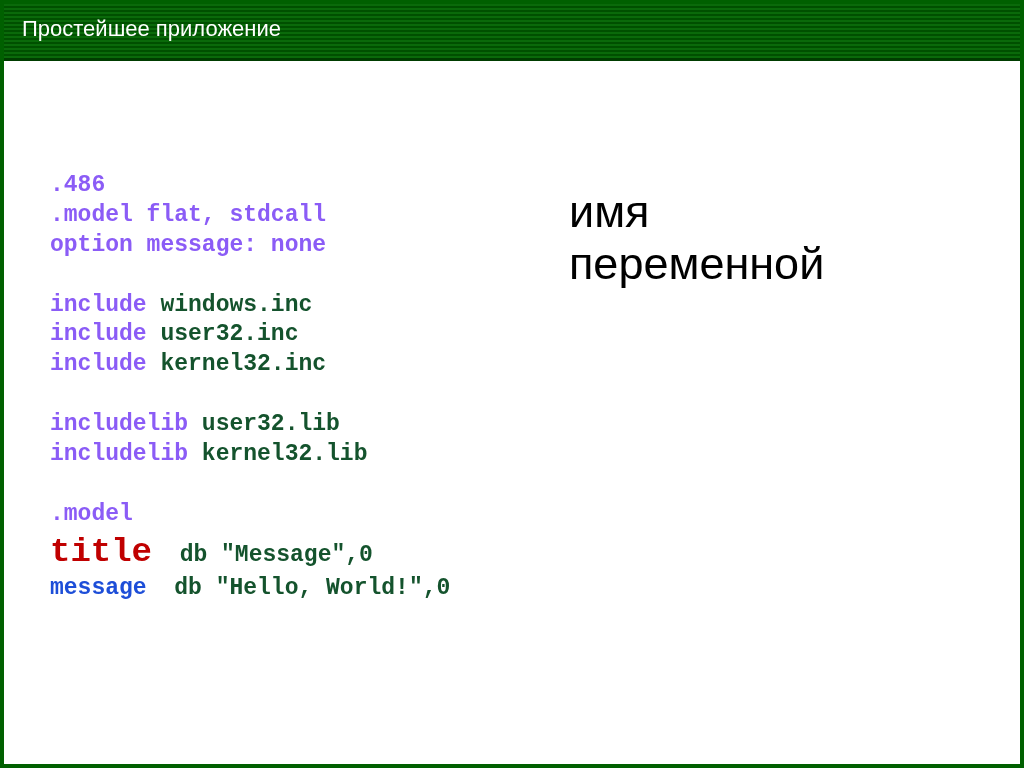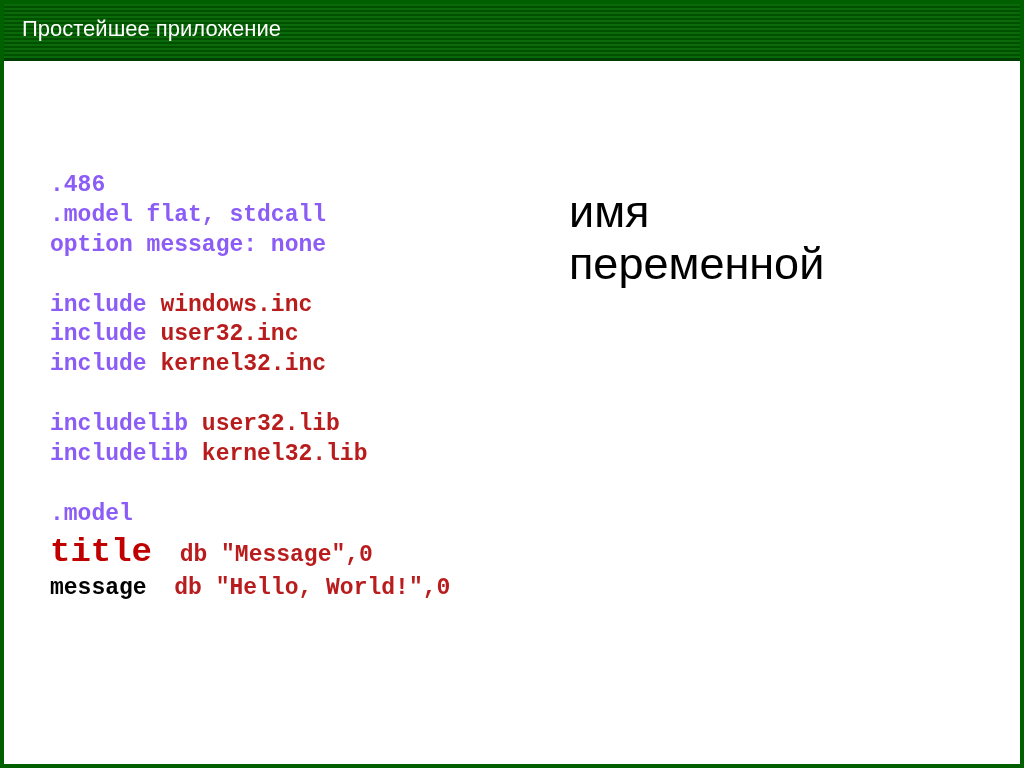--- a/index.html
+++ b/index.html
@@ -51,22 +51,22 @@
     left: 565px;
     top: 100px;
     font-size: 45px;
     font-family: Arial, Helvetica, sans-serif;
     color: #000;
     line-height: 1.15;
     font-weight: normal;
     margin-top: 25px;
   }
   .c-gray  { color: #8b5cf6; }
-  .c-green { color: #b91c1c; }
-  .c-black { color: #000000; }
+  .c-green { color: #14532d; }
+  .c-black { color: #1d4ed8; }
   .title-red {
     color: #c00000;
     font-family: "Courier New", Courier, monospace;
     font-size: 34px;
     font-weight: bold;
   }
 </style>
 </head>
 <body>
 

